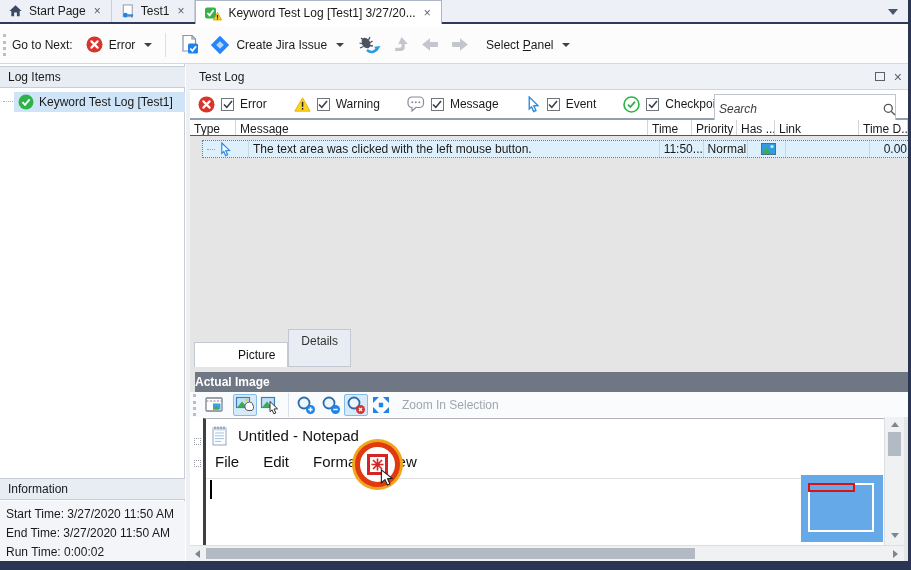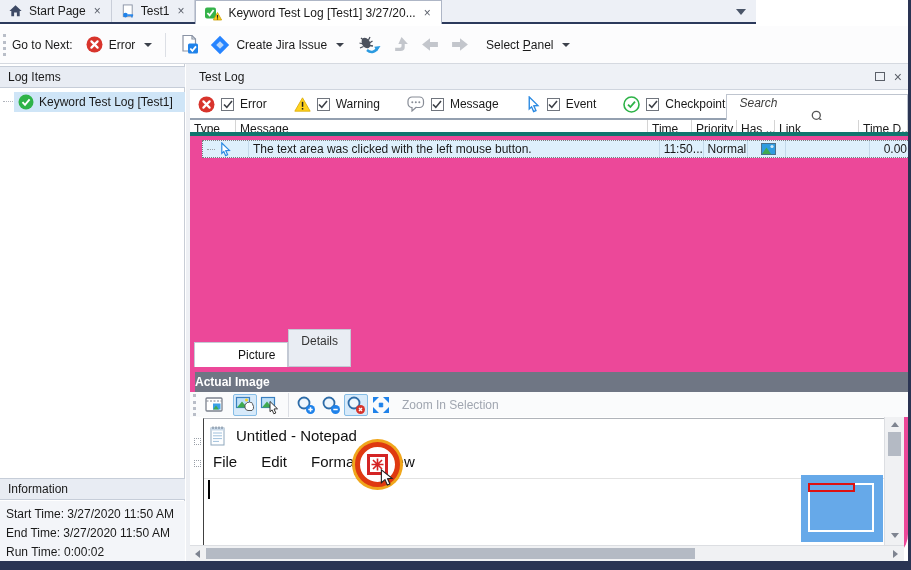--- a/index.html
+++ b/index.html
@@ -4,21 +4,21 @@
 <style>
   * { margin:0; padding:0; box-sizing:border-box; }
   body { font-family:"Liberation Sans",sans-serif; background:#fff; }
   #app { position:relative; width:911px; height:570px; background:#fff; overflow:hidden; font-size:12px; color:#1a1a1a; }
 
   
   .frame-right { position:absolute; right:0; top:0; width:3px; height:570px; background:#2a3453; }
   .frame-bottom { position:absolute; left:0; top:561px; width:911px; height:9px; background:#2a3453; }
 
   
-  .tabbar { position:absolute; left:0; top:0; width:756px; height:24px; background:#edf0f6; border-bottom:2px solid #2c3a5c; display:flex; }
+  .tabbar { position:absolute; left:0; top:0; width:908px; height:24px; background:#edf0f6; border-bottom:2px solid #2c3a5c; display:flex; }
   .tab { display:flex; align-items:center; gap:6px; padding:0 8px; border-right:1px solid #c9ced9; height:22px; cursor:default; }
   .tab.active { background:#fff; height:24px; border:1px solid #aeb6c6; border-bottom:none; }
   .tab .close { color:#5a5f6a; font-size:12px; padding:0 2px; }
   .tab-overflow { position:absolute; right:10px; top:9px; width:0; height:0; border-left:5px solid transparent; border-right:5px solid transparent; border-top:6px solid #4a5568; }
 
   
   .toolbar { position:absolute; left:0; top:26px; width:908px; height:38px; background:#fcfcfd; border-bottom:1px solid #d5d9e0; display:flex; align-items:center; }
   .grip { width:3px; height:22px; border-left:3px dotted #b9bec8; margin:0 6px 0 3px; }
   .tb-label { margin-right:8px; }
   .tb-btn { display:flex; align-items:center; gap:6px; padding:3px 5px; border-radius:2px; }
@@ -30,34 +30,34 @@
   .left-panel { position:absolute; left:0; top:64px; width:185px; height:497px; background:#fff; border-right:1px solid #c8cdd6; }
   .panel-header { position:absolute; left:0; width:185px; height:22px; background:#e8ecf3; border-top:1px solid #c6cdd8; border-bottom:1px solid #c6cdd8; line-height:21px; padding-left:8px; }
   .lp-tree-item { position:absolute; left:14px; top:28px; width:171px; height:20px; background:#cfe5f7; display:flex; align-items:center; gap:5px; padding-left:4px; }
   .tree-dots { position:absolute; left:3px; top:37px; width:10px; border-top:1px dotted #b0b4bc; }
   .info-content { position:absolute; left:0; top:437px; width:185px; height:60px; background:#f3f5f9; padding:4px 0 0 6px; }
   .info-line { line-height:19px; white-space:nowrap; }
 
   .splitter { position:absolute; left:186px; top:64px; width:4px; height:497px; background:#eef0f4; }
 
   
-  .main { position:absolute; left:190px; top:64px; width:718px; height:497px; background:#ec4899;border-radius:27px; }
+  .main { position:absolute; left:190px; top:64px; width:718px; height:497px; background:#e5e5e5; }
   .tl-header { position:absolute; left:0; top:0; width:718px; height:26px; background:#eef1f6; border-bottom:1px solid #cfd5de; display:flex; align-items:center; padding:0 6px 0 9px; }
   .tl-title { flex:1; }
   .win-float { width:10px; height:9px; border:1.5px solid #5a5f68; margin-right:9px; }
   .win-close { color:#5a5f68; font-size:14px; line-height:10px; }
 
   .filterbar { position:absolute; left:0; top:26px; width:718px; height:30px; background:#fff; border-bottom:2px solid #94a0b0; display:flex; align-items:center; padding-left:8px; }
   .fgroup { display:flex; align-items:center; gap:6px; margin-right:27px; }
   .cb { width:13px; height:13px; border:1px solid #70757e; background:#fff; display:flex; align-items:center; justify-content:center; }
-  .search-box { position:absolute; right:0; top:4px; width:182px; height:30px; border:1px solid #bfc5cf; background:#fff; display:flex; align-items:center;flex-direction:column; }
+  .search-box { position:absolute; right:12px; top:4px; width:182px; height:30px; border:1px solid #bfc5cf; background:#fff; display:flex; align-items:center; }
   .search-box input { flex:1; border:none; outline:none; font-family:"Liberation Sans",sans-serif; font-size:12px; padding:0 4px; background:transparent; }
   .search-box input::placeholder { font-style:italic; color:#3c3c3c; opacity:1; }
 
-  .grid-header { position:absolute; left:0; top:56px; width:718px; height:16px; display:flex; background:#fff; border-bottom:4px solid #0f766e; }
+  .grid-header { position:absolute; left:0; top:56px; width:718px; height:16px; display:flex; background:#fff; border-bottom:1px solid #0f766e; }
   .gh-cell { border-right:1px solid #d4d4d4; line-height:19px; padding-left:4px; white-space:nowrap; overflow:hidden; }
   .grid-row { position:absolute; left:12px; top:76px; width:718px; height:18px; display:flex; background:#def0fc; border:1px dotted #7a7a7a; }
   .gr-cell { border-right:1px solid #c3d9ea; display:flex; align-items:center; padding-left:4px; white-space:nowrap; overflow:hidden; }
   .c0{width:46px;} .c1{width:412px;} .c2{width:44px;} .c3{width:45px;} .c4{width:38px;justify-content:center;} .c5{width:84px;} .c6{width:49px;justify-content:flex-end;padding-right:11px;}
   .gh-cell.c6{text-align:right;padding-right:3px;}
   .expander { width:8px; border-top:1px dotted #9aa0a8; margin-right:4px; }
 
   
   .btabs { position:absolute; left:4px; top:278px; height:25px; display:flex; align-items:flex-end; }
   .btab { height:38px; padding:0 12px; line-height:22px; border:1px solid #c3c9d4; background:#e9edf3; color:#333; }
@@ -65,21 +65,21 @@
 
   .ai-header { position:absolute; left:5px; top:308px; width:840px; height:20px; background:#6f7684; color:#fff; font-weight:bold; text-align:left; line-height:20px; }
 
   .pic-toolbar { position:absolute; left:0; top:328px; width:718px; height:25px; background:#fafbfc; display:flex; align-items:center; }
   .pt-btn { width:24px; height:22px; display:flex; align-items:center; justify-content:center; border:1px solid transparent; border-radius:2px; margin-right:1px; }
   .pt-btn.active { background:#d7eafa; border-color:#86bde6; }
   .pt-label { color:#a0a6b0; margin-left:8px; }
 
   
   .canvas { position:absolute; left:0; top:353px; width:694px; height:128px; background:#fff; overflow:hidden; }
-  .np-window { position:absolute; left:13px; top:1px; width:681px; height:127px; background:#fff; border-left:1px solid #404040; border-top:1px solid #b0b4ba; }
+  .np-window { position:absolute; left:13px; top:1px; width:681px; height:127px; background:#fff; border-left:3px solid #404040; border-top:1px solid #b0b4ba; }
   .np-title { position:absolute; left:5px; top:6px; display:flex; align-items:center; gap:10px; font-size:15px; color:#111; }
   .np-menus { position:absolute; left:9px; top:34px; display:flex; gap:24px; font-size:15px; color:#111; }
   .np-menuline { position:absolute; left:0; top:59px; width:681px; border-top:1px solid #e2e2e2; }
   .np-caret { position:absolute; left:4px; top:61px; width:1.5px; height:19px; background:#000; }
   .sel-handle { position:absolute; left:4px; width:7px; height:7px; border:1px dotted #9aa0a8; }
 
   .indicator { position:absolute; left:165px; top:25px; width:45px; height:45px; border-radius:50%; border:5px solid #df3a10; box-shadow:0 0 0 3px #f0a61c; background:#fff; z-index:5; display:flex; align-items:center; justify-content:center; }
   .ind-square { width:21px; height:21px; border:3px solid #d42424; background:#fff; display:flex; align-items:center; justify-content:center; }
   .ind-cursor { position:absolute; left:20px; top:22px; z-index:6; }
 

